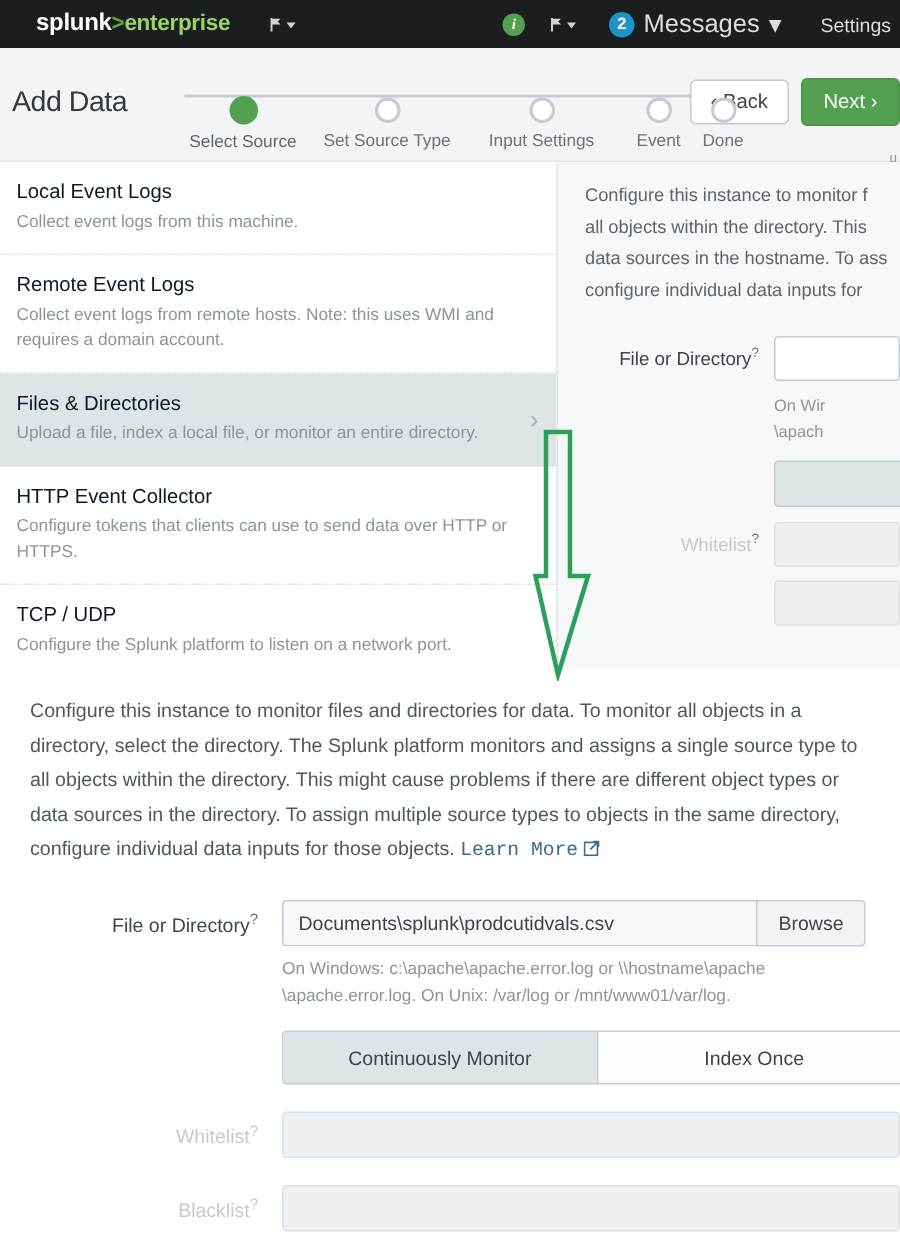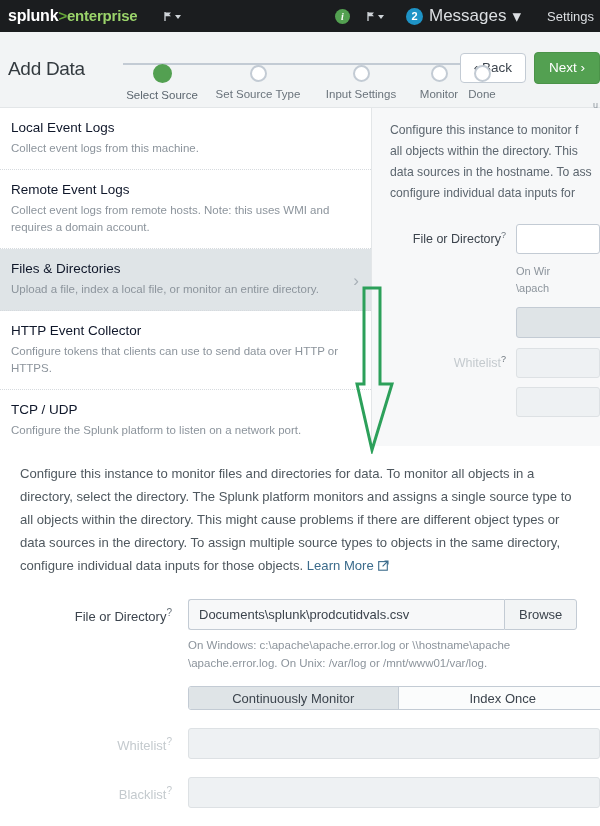--- a/index.html
+++ b/index.html
@@ -10,21 +10,21 @@
     font-family: "Liberation Sans", sans-serif;
     overflow: hidden;
   }
   #screen { position: relative; width: 600px; height: 826px; background: #fff; overflow: hidden; }
 
   
   .navbar {
     position: relative; height: 32px; width: 600px;
     background: #1b1d1f;
     display: flex; align-items: center;
-    padding: 0 0 0 8px;
+    padding: 0 0 0 24px;
     white-space: nowrap;
   }
   .logo { display: flex; align-items: baseline; font-size: 16px; letter-spacing: -0.2px; }
   .logo .splunk { color: #ffffff; font-weight: bold; }
   .logo .gt { color: #65a637; font-weight: bold; font-size: 15px; }
   .logo .ent { color: #9ad36a; font-weight: bold; font-size: 15px; }
 
   .nav-flag {
     margin-left: 26px; color: #cfd4d8; font-size: 12px;
     display: inline-flex; align-items: center; gap: 1px;
@@ -126,21 +126,21 @@
 
   
   .arrow-annot { position: absolute; left: 355px; top: 286px; width: 46px; height: 168px; z-index: 30; }
 
   
   .detail { position: relative; width: 600px; background: #ffffff; padding: 16px 0 0 0; }
   .detail-para {
     color: #4f585f; font-size: 13.1px; line-height: 23px;
     padding: 0 14px 0 20px;
   }
-  .learn-more { color: #3b6b8b; text-decoration: none; }
+  .learn-more { color: #3b6b8b; text-decoration: none; font-family: Liberation Mono, monospace; }
   .ext-icon { display: inline-block; margin-left: 4px; position: relative; top: 1px; }
 
   .detail-form { margin-top: 22px; }
   .d-row { display: flex; align-items: flex-start; }
   .d-label {
     width: 172px; text-align: right; font-size: 13px; color: #3c444d;
     padding-top: 8px; flex: none; white-space: nowrap;
   }
   .d-label.dim { color: #c4cace; }
   .d-label .q { font-size: 10px; vertical-align: super; color: #6a737b; }
@@ -162,21 +162,21 @@
   }
   .d-hint {
     margin-left: 188px; margin-top: 6px; font-size: 11.5px; color: #8c949c;
     line-height: 18px; white-space: nowrap;
   }
   .d-toggle {
     margin-left: 188px; margin-top: 14px; display: flex;
     border: 1px solid #c3cbd4; border-radius: 3px; overflow: hidden; width: 420px;
   }
   .tgl {
-    flex: 1; height: 22px; display: flex; align-items: center; justify-content: center;
+    flex: 1; height: 34px; display: flex; align-items: center; justify-content: center;
     font-size: 13px; color: #3c444d; cursor: pointer; background: #fbfcfc;
   }
   .tgl.on { background: #dfe4e7; border-right: 1px solid #c3cbd4; }
   .d-row2 { display: flex; align-items: flex-start; margin-top: 18px; }
   .d-input-dis {
     width: 412px; height: 31px; background: #eef1f3;
     border: 1px solid #dde1e4; border-radius: 3px; margin-left: 16px;
   }
 </style>
 </head>
@@ -233,21 +233,21 @@
       <div class="step" style="left:93px;width:110px;">
         <div class="step-dot"></div>
         <div class="step-label">Set Source Type</div>
       </div>
       <div class="step" style="left:196px;width:110px;">
         <div class="step-dot"></div>
         <div class="step-label">Input Settings</div>
       </div>
       <div class="step" style="left:290px;width:78px;">
         <div class="step-dot"></div>
-        <div class="step-label">Monitor</div>
+        <div class="step-label">Event</div>
       </div>
       <div class="step" style="left:341px;width:62px;">
         <div class="step-dot"></div>
         <div class="step-label">Done</div>
       </div>
     </div>
 
     <div class="nav-buttons">
       <div class="btn btn-back">‹ Back</div>
       <div class="btn btn-next">Next ›</div>

